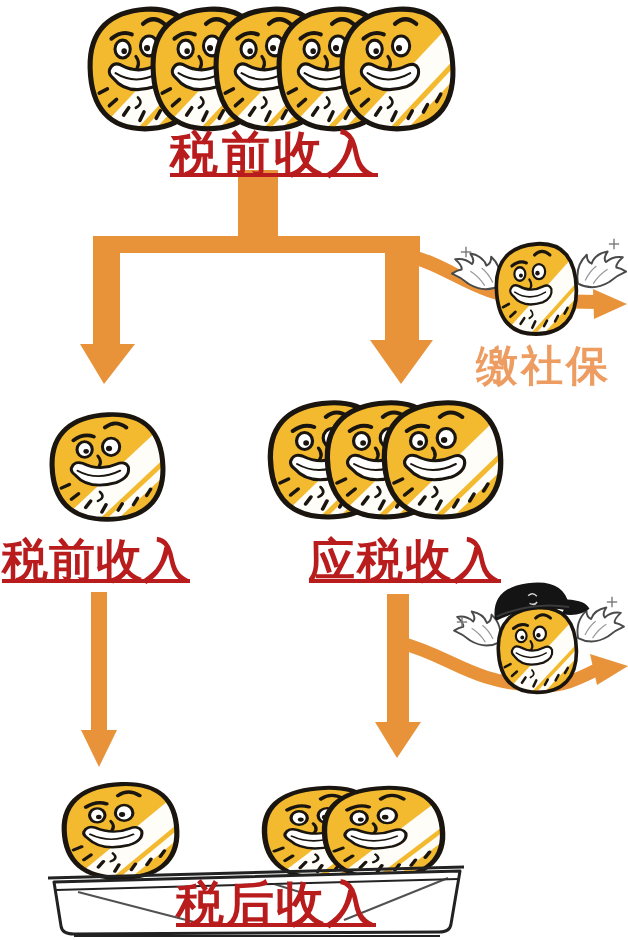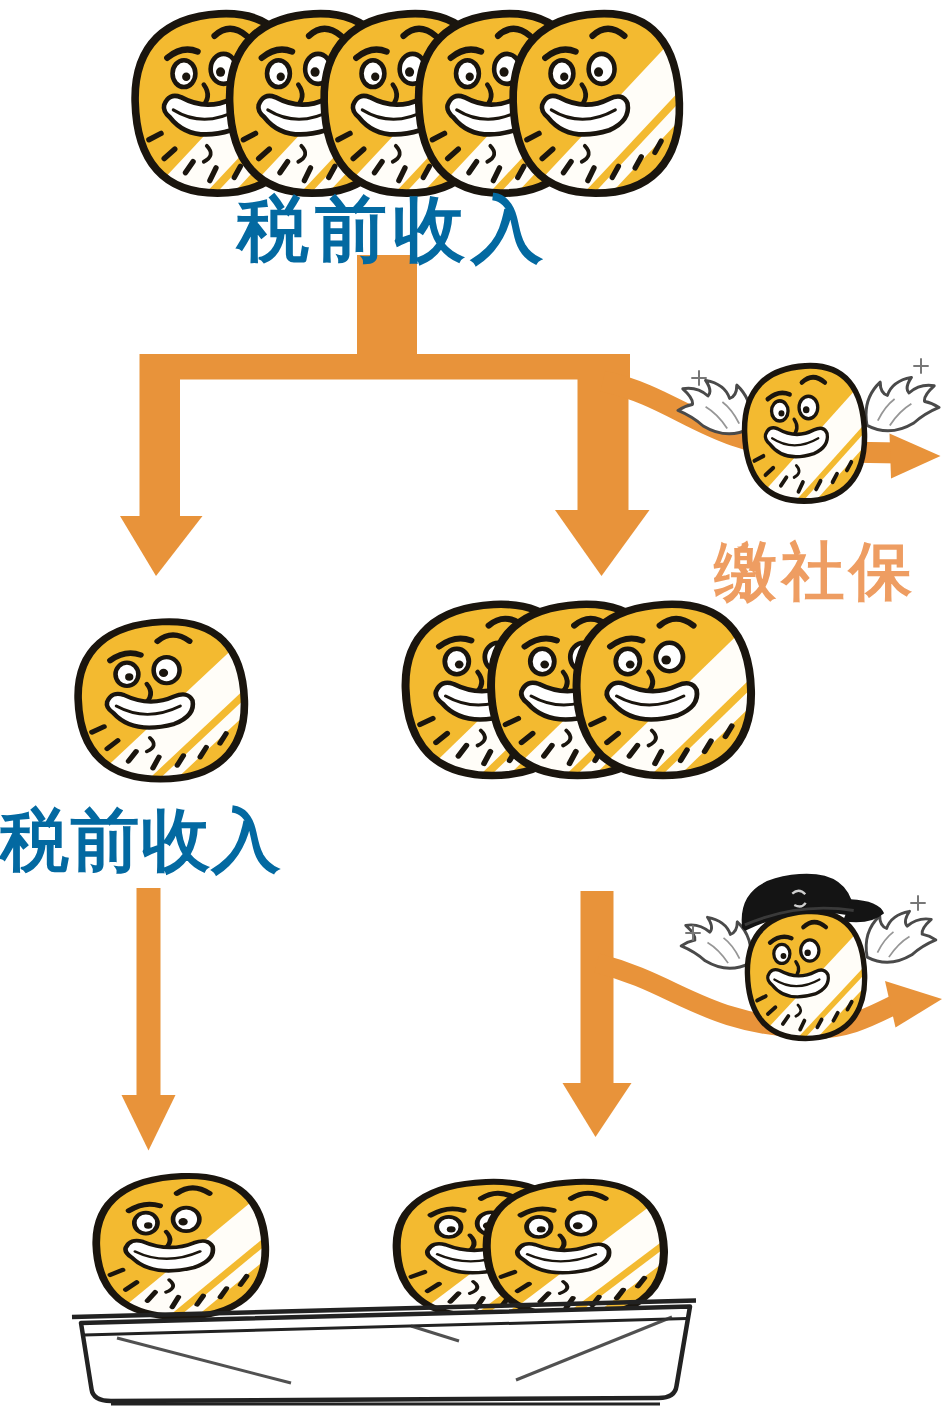--- a/index.html
+++ b/index.html
@@ -1,24 +1,24 @@
 <!DOCTYPE html>
 <html><head>
 <meta charset="utf-8">
 <style>
   html,body{margin:0;padding:0;background:#fff;}
   .stage{position:relative;width:628px;height:940px;background:#ffffff;overflow:hidden;
          font-family:"DejaVu Sans",sans-serif;}
   .abs{position:absolute;}
   .coin-group{position:absolute;}
   .coin-group svg.coin{position:absolute;top:0;}
-  .node-label{position:absolute;color:#0369a1;font-weight:bold;text-align:left;
+  .node-label{position:absolute;color:#b91c1c;font-weight:bold;text-align:right;
+              line-height:1.05;white-space:nowrap;z-index:4;text-decoration:underline;}
+  .outflow-label{position:absolute;color:#EE9D62;font-weight:600;text-align:left;
               line-height:1.05;white-space:nowrap;z-index:4;}
-  .outflow-label{position:absolute;color:#EE9D62;font-weight:600;text-align:left;
-              line-height:1.05;white-space:nowrap;z-index:4;margin-top:15px;}
   .z1{z-index:1;} .z2{z-index:2;} .z3{z-index:3;} .z5{z-index:5;}
 </style>
 </head>
 <body>
 
 <div class="stage">
 
   <svg width="0" height="0" style="position:absolute" aria-hidden="true">
     <defs>
       <clipPath id="coin-clip">
@@ -192,14 +192,16 @@
     <g fill="none" stroke="#333" stroke-width="2" opacity="0.85">
       <path d="M34 34 L150 64"></path>
         <path d="M404 20 L300 62"></path>
         <path d="M230 26 L262 36"></path>
     </g>
     <path d="M30 78 L396 78" fill="none" stroke="#222" stroke-width="2"></path>
   </svg>
 
   <div class="node-label" style="left:158px;top:128px;width:220px;font-size:48px;letter-spacing:4px;">税前收入</div>
   <div class="node-label" style="left:0px;top:536px;width:190px;font-size:46px;letter-spacing:1px;">税前收入</div>
+  <div class="node-label" style="left:296px;top:536px;width:205px;font-size:46px;letter-spacing:2px;">应税收入</div>
+  <div class="node-label z5" style="left:166px;top:878px;width:210px;font-size:48px;letter-spacing:2px;">税后收入</div>
 
 </div>
 
 </body></html>

